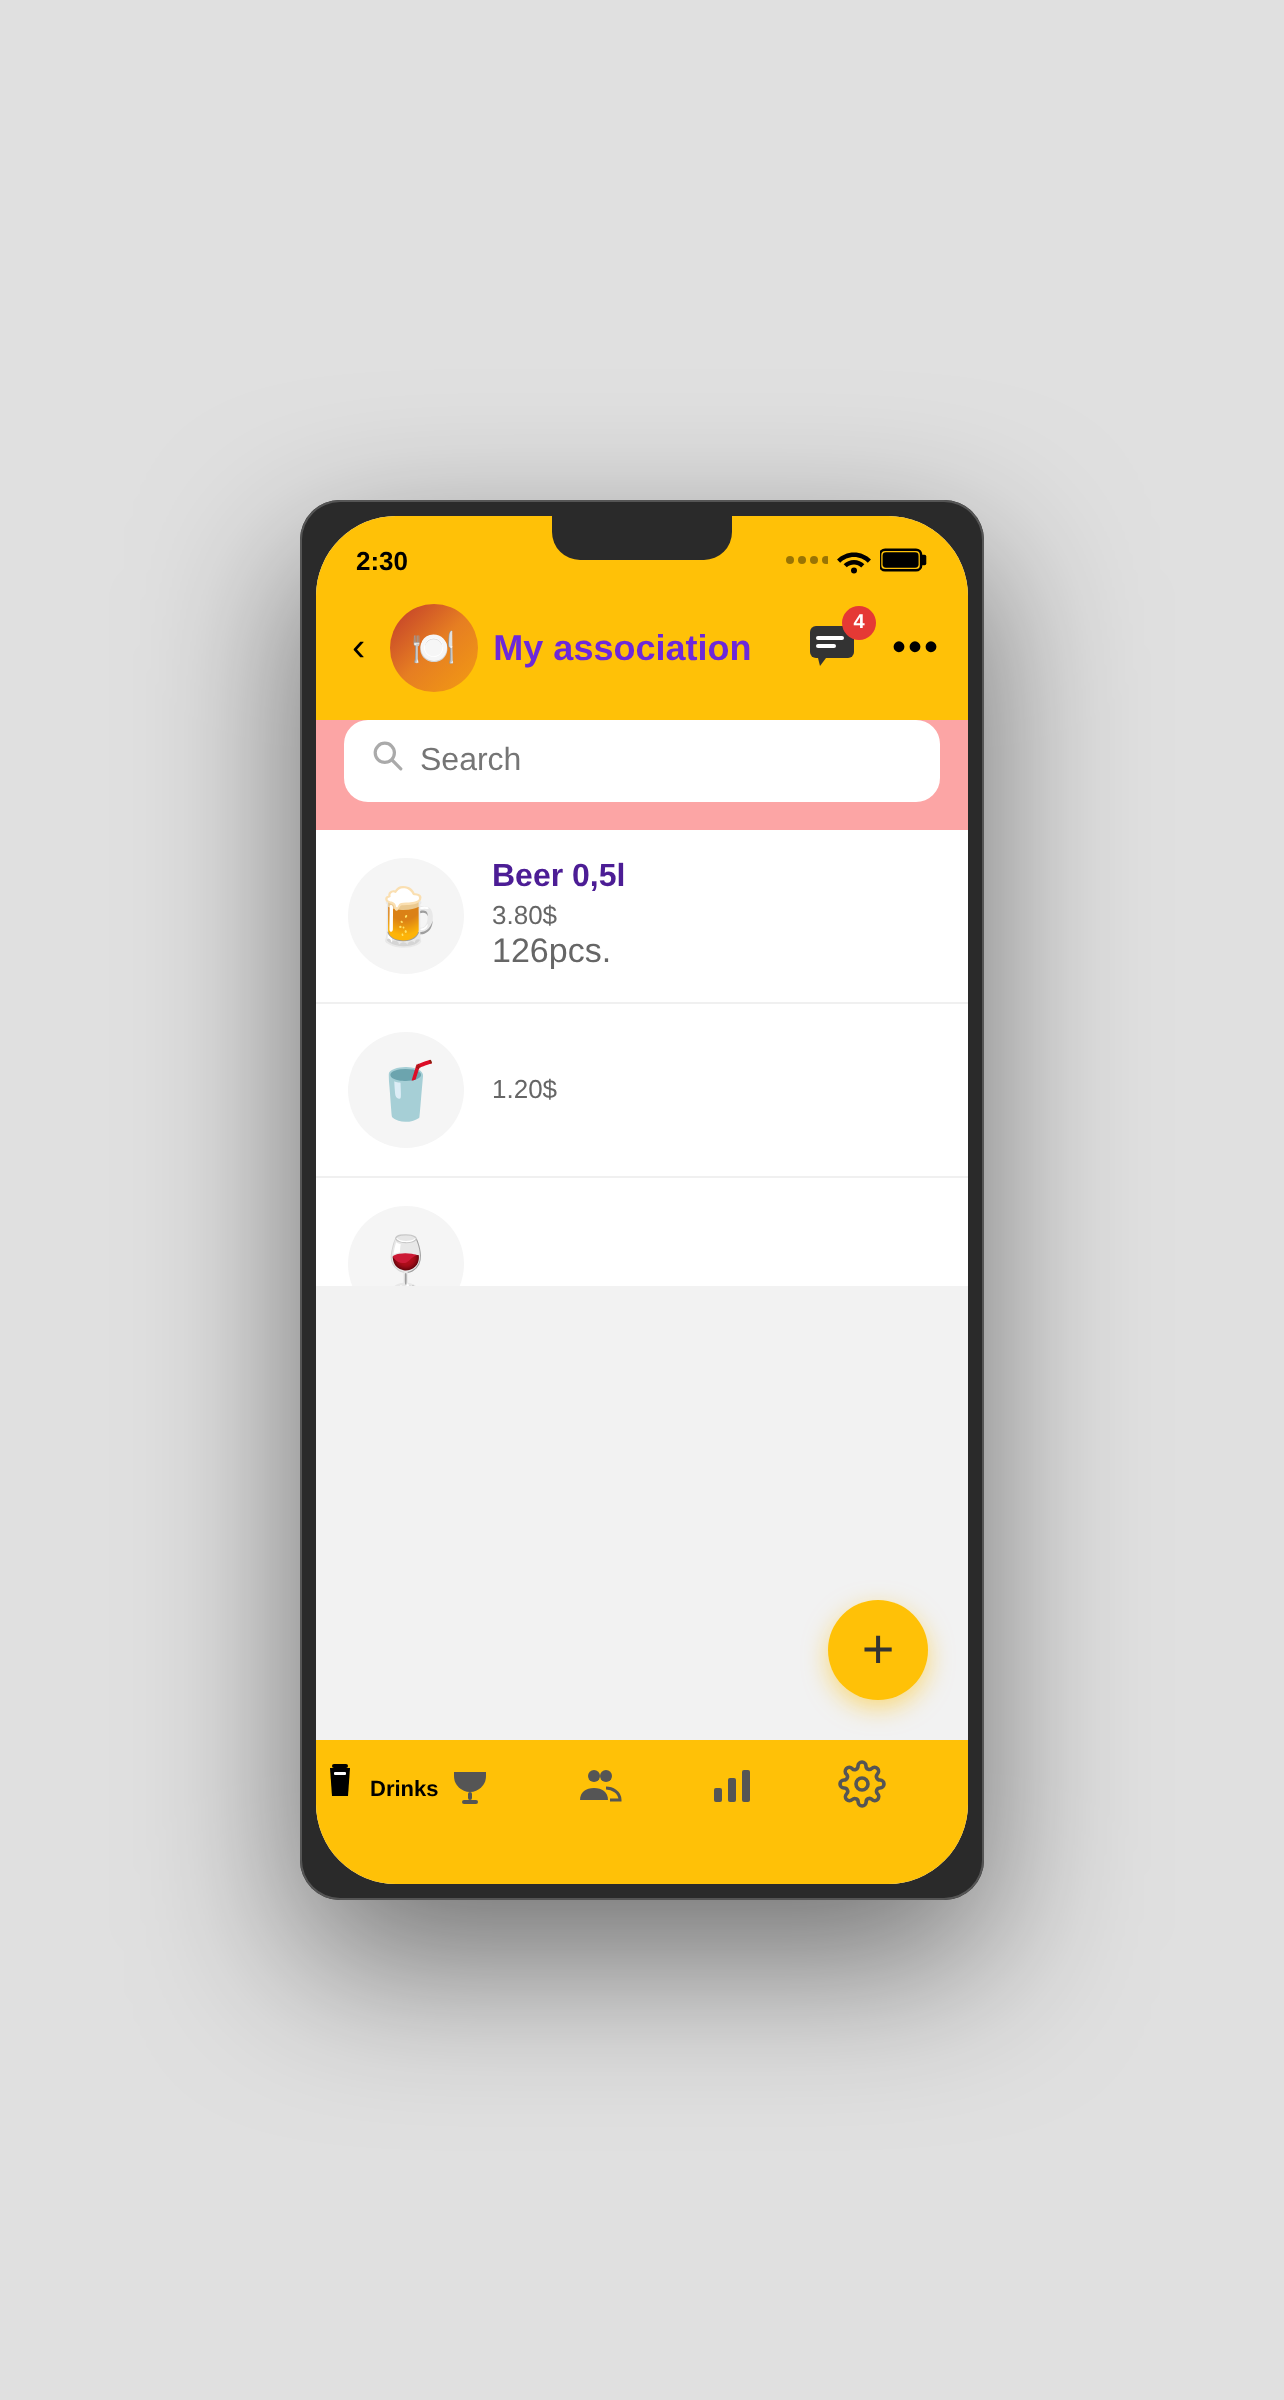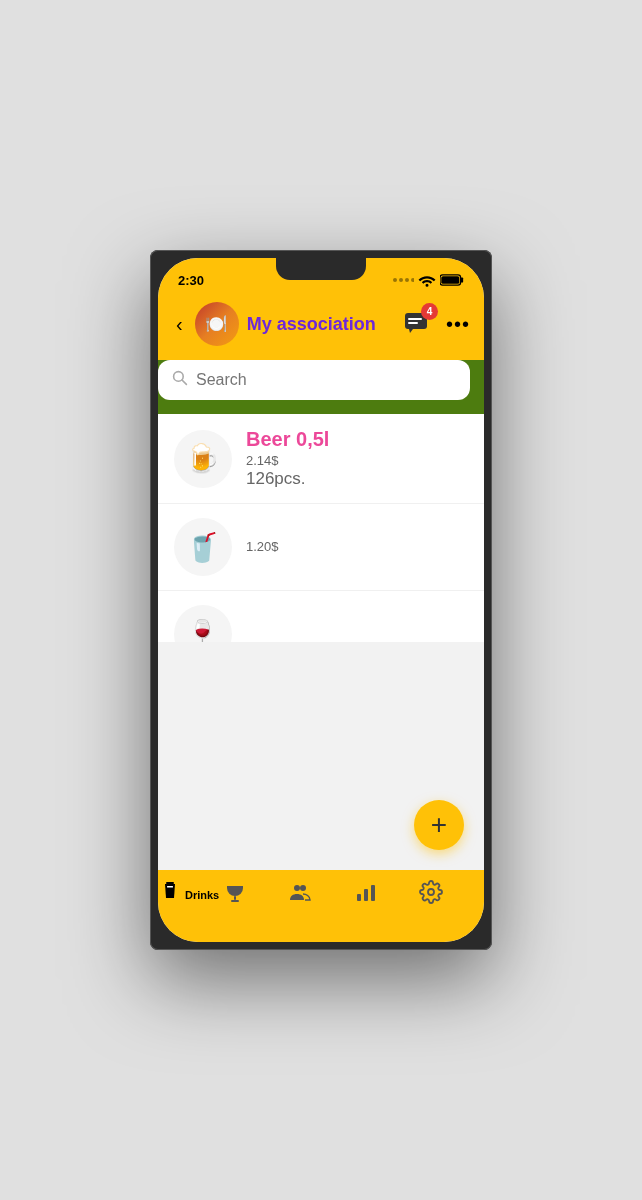--- a/index.html
+++ b/index.html
@@ -8,21 +8,21 @@
       display: flex;
       justify-content: center;
       align-items: center;
       min-height: 100vh;
       font-family: -apple-system, BlinkMacSystemFont, 'Segoe UI', sans-serif;
     }
     .phone-shell {
       width: 342px;
       height: 700px;
       background: #2a2a2a;
-      border-radius: 8px;
+      border-radius: 20px;
       padding: 8px;
       box-shadow: 0 30px 80px rgba(0,0,0,0.5), inset 0 0 0 1px #555;
       position: relative;
     }
     .phone-screen {
       width: 100%;
       height: 100%;
       background: #f2f2f2;
       border-radius: 40px;
       overflow: hidden;
@@ -122,22 +122,22 @@
       justify-content: center;
     }
     .more-btn {
       font-size: 20px;
       cursor: pointer;
       color: #000;
       letter-spacing: 1px;
     }
     
     .search-container {
-      background: #4d7c0f;
-      padding: 0 14px 14px 0;
+      background: #fca5a5;
+      padding: 0 14px 14px 14px;
     }
     .search-box {
       background: white;
       border-radius: 12px;
       display: flex;
       align-items: center;
       padding: 10px 14px;
       gap: 8px;
     }
     .search-icon {
@@ -175,23 +175,23 @@
       display: flex;
       align-items: center;
       justify-content: center;
       font-size: 28px;
       background: #f5f5f5;
     }
     .item-info {
       flex: 1;
     }
     .item-name {
-      font-size: 20px;
+      font-size: 16px;
       font-weight: 600;
-      color: #ec4899;
+      color: #4c1d95;
       margin-bottom: 2px;
     }
     .item-price {
       font-size: 13px;
       color: #666;
       margin-bottom: 1px;
     }
     .item-qty {
       font-size: 17px;
       color: #666;
@@ -310,21 +310,21 @@
         <input class="search-input" type="text" placeholder="Search" style="">
       </div>
     </div>
 
     <div class="items-list">
 
       <div class="list-item">
         <div class="item-thumb" style="background:#f5f5f5;">🍺</div>
         <div class="item-info">
           <div class="item-name">Beer 0,5l</div>
-          <div class="item-price">2.14$</div>
+          <div class="item-price">3.80$</div>
           <div class="item-qty">126pcs.</div>
         </div>
       </div>
 
       <div class="list-item">
         <div class="item-thumb" style="background:#f5f5f5;">🥤</div>
         <div class="item-info">
           <div class="item-price">1.20$</div>
         </div>
       </div>

